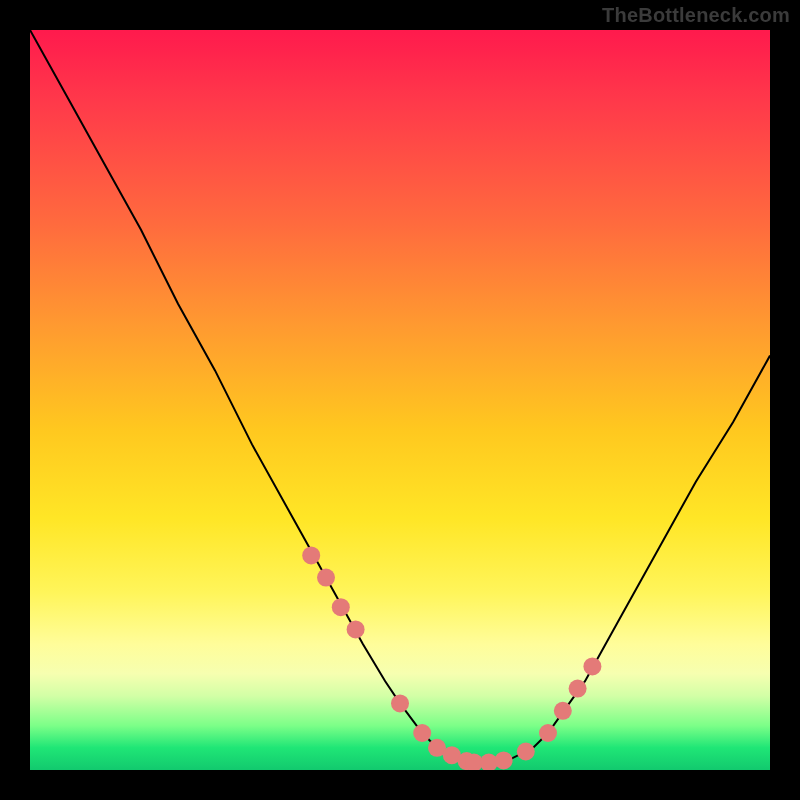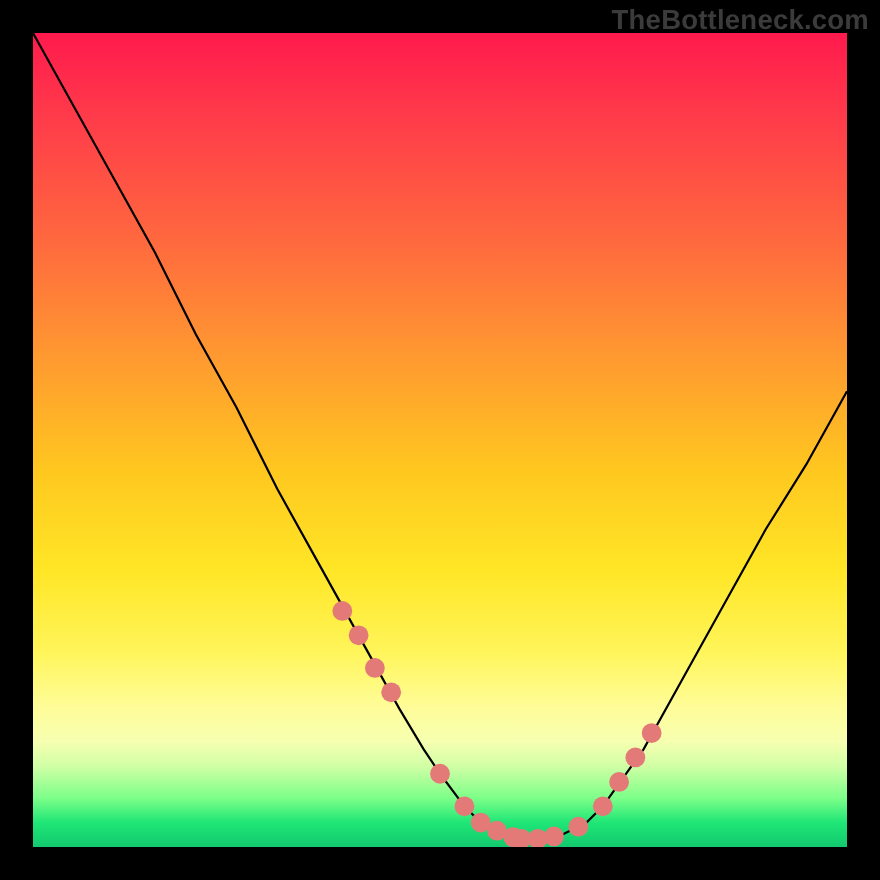--- a/index.html
+++ b/index.html
@@ -50,21 +50,21 @@
     position: absolute;
     inset: 0;
     width: 100%;
     height: 100%;
   }
   .watermark {
     position: absolute;
     top: 4px;
     right: 10px;
     color: #3b3b3b;
-    font-size: 25px;
+    font-size: 20px;
     font-weight: 600;
     letter-spacing: 0.2px;
     user-select: none;
   }
 </style>
 </head>
 <body>
 
 <div class="frame">
 

